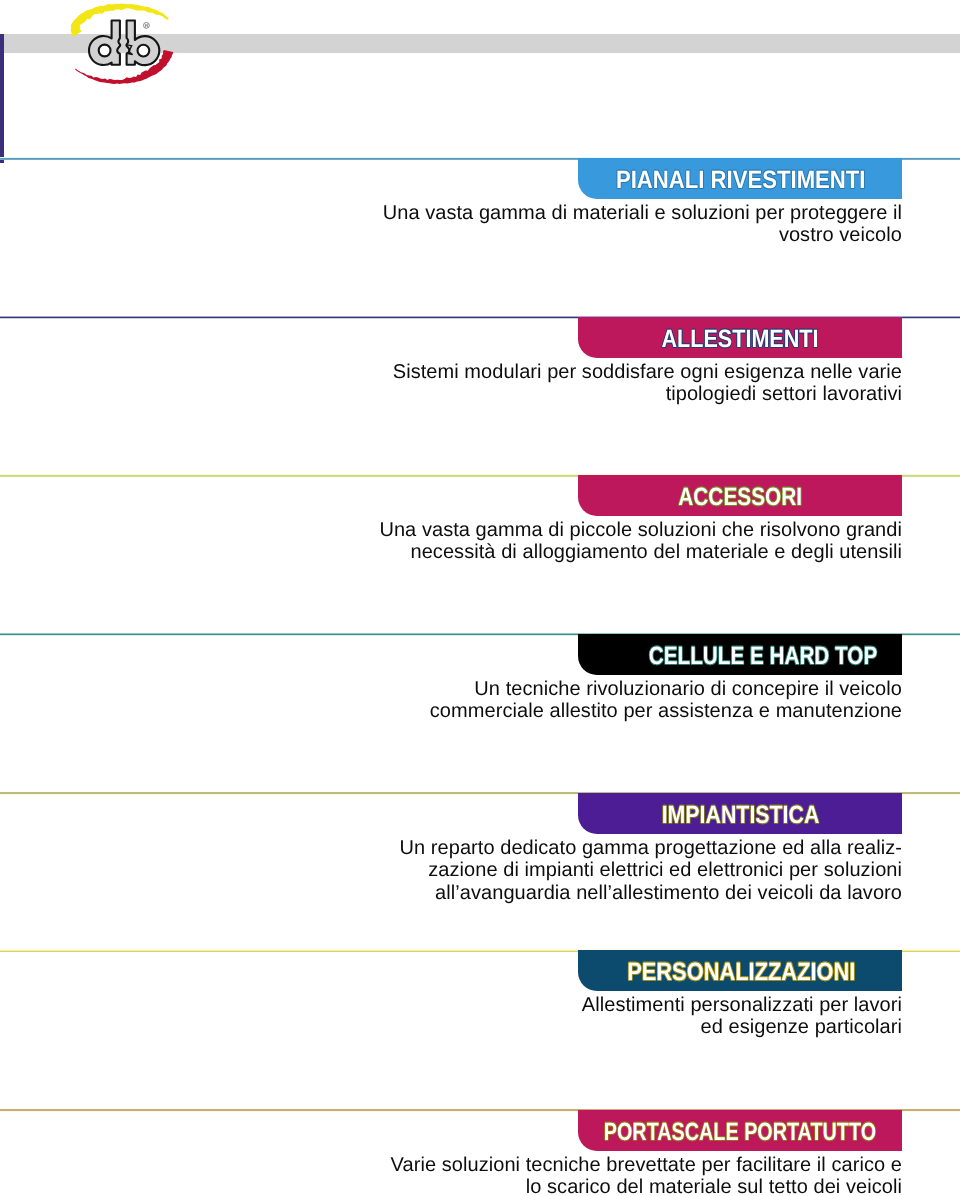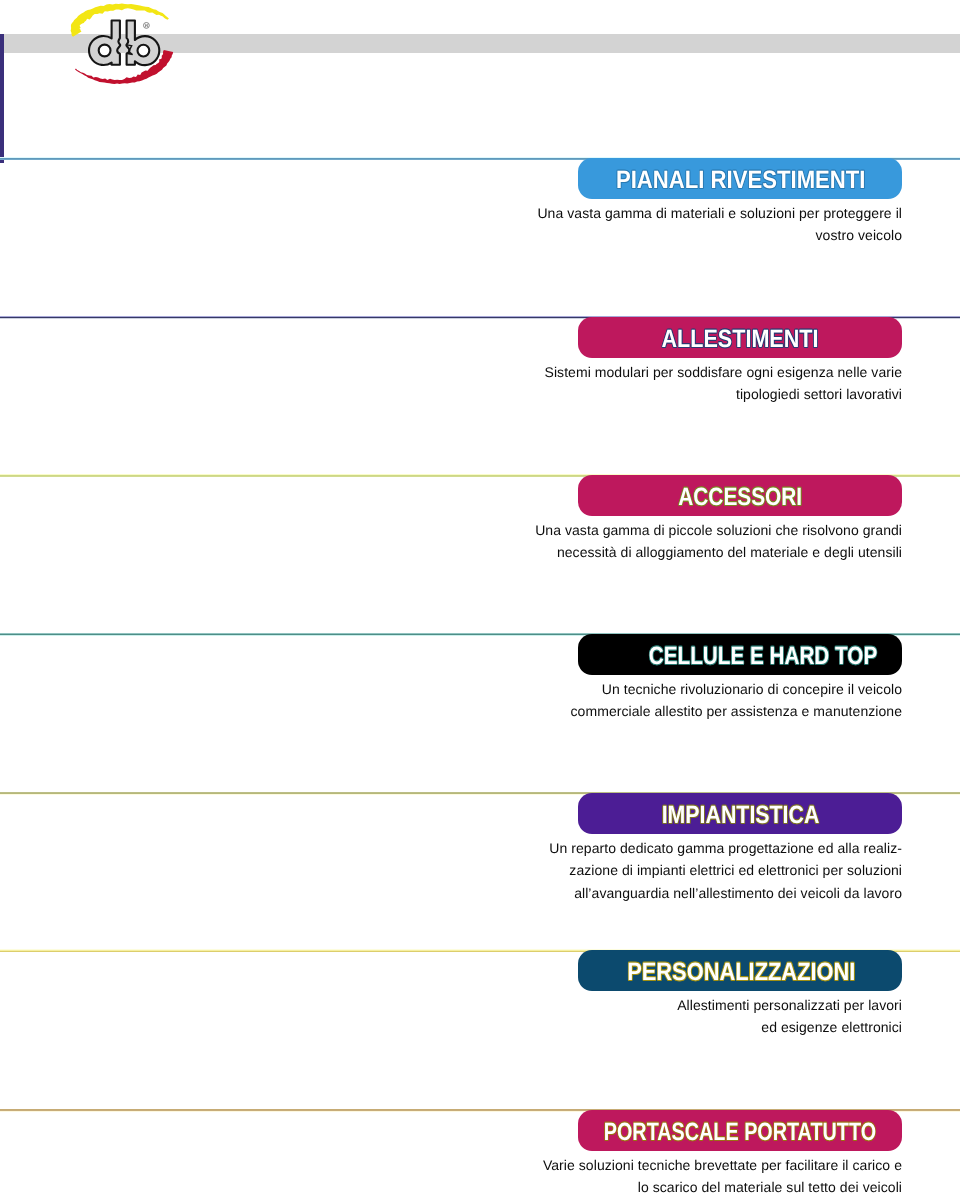--- a/index.html
+++ b/index.html
@@ -5,25 +5,25 @@
   html,body{margin:0;padding:0;}
   body{width:960px;height:1196px;background:#ffffff;font-family:"Liberation Sans",sans-serif;overflow:hidden;-webkit-font-smoothing:antialiased;text-rendering:geometricPrecision;}
   .page{position:relative;width:960px;height:1196px;background:#ffffff;}
 
   .graybar{position:absolute;left:0;top:33.7px;width:960px;height:19.5px;background:#d3d3d3;}
   .leftbar{position:absolute;left:0;top:33.6px;width:3.7px;height:129.5px;background:#3a2f7b;}
   .logo{position:absolute;left:0;top:0;width:200px;height:90px;}
 
   .section{position:absolute;left:0;width:960px;}
   .rule{position:absolute;left:0;top:0;width:960px;height:3px;}
-  .banner{position:absolute;left:578px;top:1px;width:324px;height:41px;border-bottom-left-radius:19px;border-radius:14px;}
+  .banner{position:absolute;left:578px;top:1px;width:324px;height:41px;border-bottom-left-radius:19px;}
   .banner .btitle{position:absolute;left:0;right:0;top:0;height:41px;line-height:44.5px;text-align:center;
       color:#ffffff;font-weight:bold;font-size:25px;white-space:nowrap;
       transform-origin:center center;}
-  .desc{position:absolute;right:58px;top:45px;text-align:right;color:#0d0d0d;font-size:14px;
+  .desc{position:absolute;right:58px;top:45px;text-align:right;color:#0d0d0d;font-size:20px;
       line-height:22.3px;white-space:pre-line;letter-spacing:0.06px;}
 
 </style>
 </head>
 <body>
 
 <div class="page">
   <div class="graybar"></div>
   <div class="leftbar"></div>
 
@@ -86,21 +86,21 @@
         <div class="desc">Un reparto dedicato gamma progettazione ed alla realiz-
 zazione di impianti elettrici ed elettronici per soluzioni
 all’avanguardia nell’allestimento dei veicoli da lavoro</div>
       </div>
       <div class="section" style="top: 949px;">
         <div class="rule" style="background:linear-gradient(to bottom,#fdfdde 0 33.34%,#f6efa0 33.34% 66.67%,#dcce6d 66.67% 100%)"></div>
         <div class="banner" style="background:#0c4a6e">
           <div class="btitle" style="text-shadow:-0.7px -0.7px 0.45px #a08f12,0.7px -0.7px 0.45px #a08f12,-0.7px 0.7px 0.45px #a08f12,0.7px 0.7px 0.45px #a08f12,0 -0.9px 0.45px #a08f12,0 0.9px 0.45px #a08f12,-0.9px 0 0.45px #a08f12,0.9px 0 0.45px #a08f12;transform:translateX(1.3px) scaleX(0.874)">PERSONALIZZAZIONI</div>
         </div>
         <div class="desc">Allestimenti personalizzati per lavori
-ed esigenze elettronici</div>
+ed esigenze particolari</div>
       </div>
       <div class="section" style="top: 1109px;">
         <div class="rule" style="background:linear-gradient(to bottom,#c6ab74 0 33.34%,#c8ad79 33.34% 66.67%,#fdf8e0 66.67% 100%)"></div>
         <div class="banner" style="background:#be185d">
           <div class="btitle" style="text-shadow:-0.7px -0.7px 0.45px #9c6f14,0.7px -0.7px 0.45px #9c6f14,-0.7px 0.7px 0.45px #9c6f14,0.7px 0.7px 0.45px #9c6f14,0 -0.9px 0.45px #9c6f14,0 0.9px 0.45px #9c6f14,-0.9px 0 0.45px #9c6f14,0.9px 0 0.45px #9c6f14;transform:translateX(-8px) scaleX(0.7915)">PORTASCALE PORTATUTTO</div>
         </div>
         <div class="desc">Varie soluzioni tecniche brevettate per facilitare il carico e
 lo scarico del materiale sul tetto dei veicoli</div>
       </div>
     </div>

